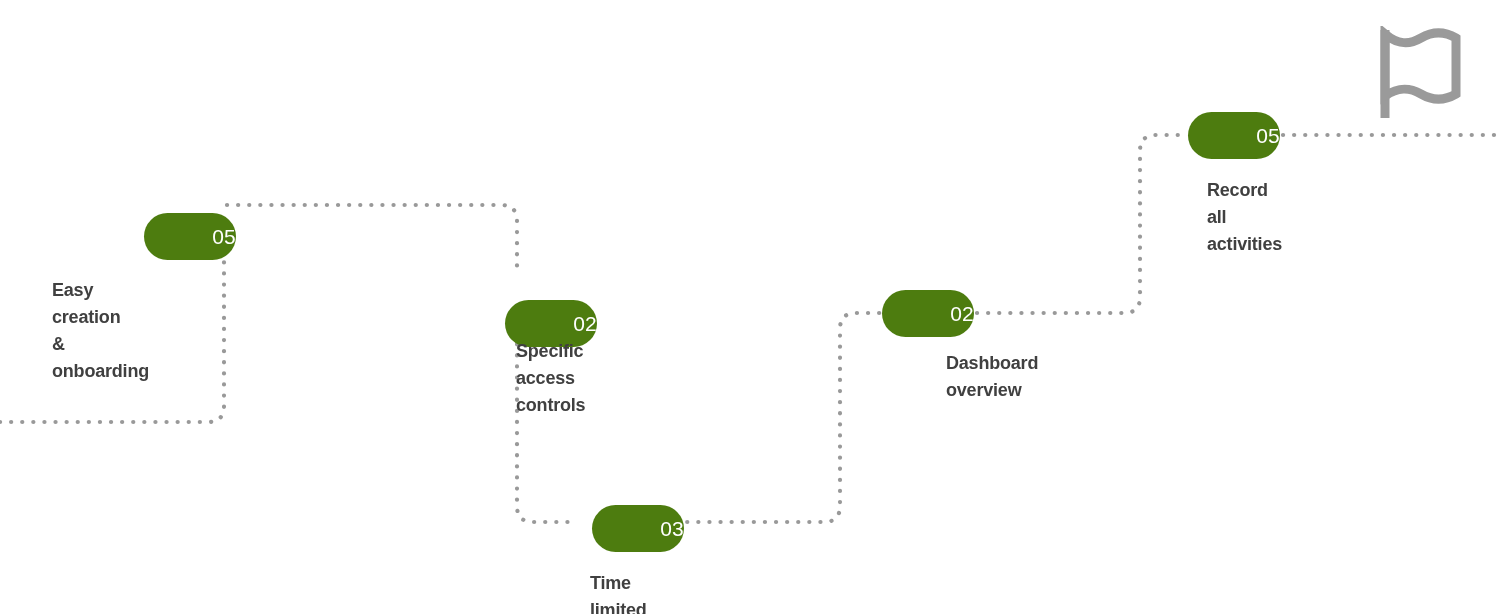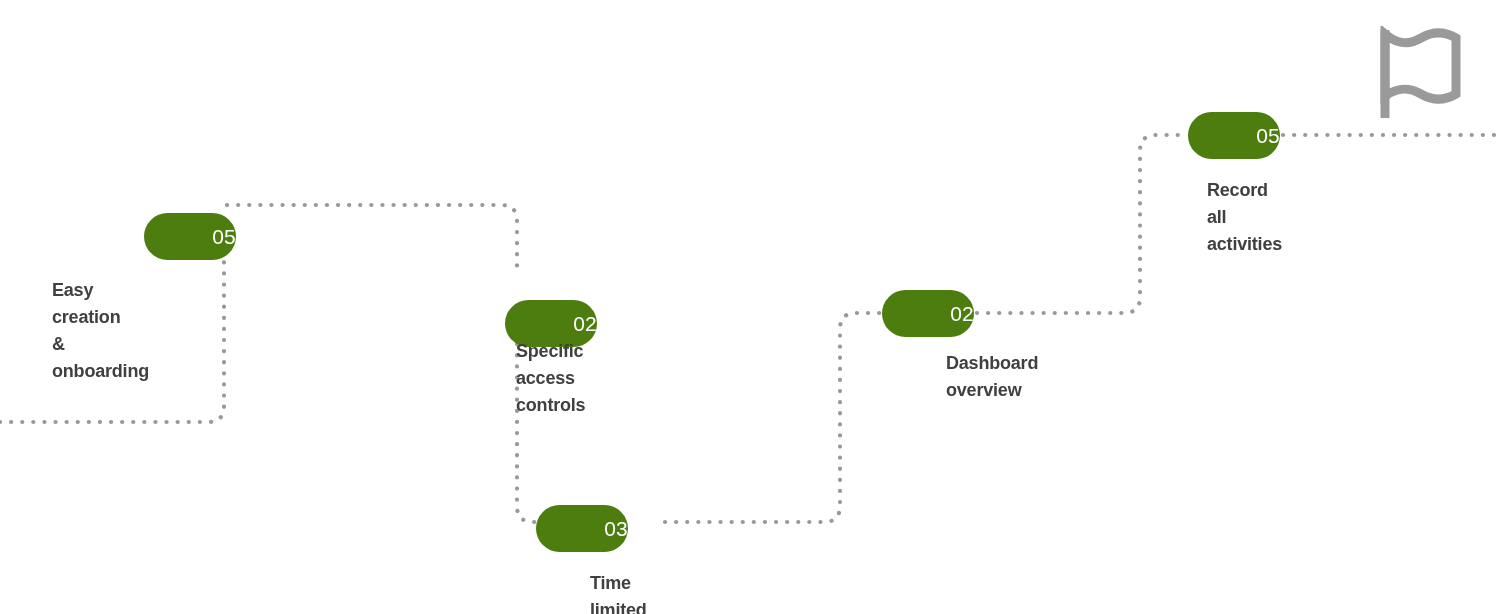--- a/index.html
+++ b/index.html
@@ -78,21 +78,21 @@
 &amp; onboarding</div>
   </div>
 
   <div class="step">
     <div class="badge" style="left:505px; top:273px;margin-top:27px;">02</div>
     <div class="step-label" style="left:516px; top:338px;">Specific access
 controls</div>
   </div>
 
   <div class="step">
-    <div class="badge" style="left:536px; top:505px;">03</div>
+    <div class="badge" style="left:592px; top:505px;">03</div>
     <div class="step-label" style="left:590px; top:570px;">Time limited access</div>
   </div>
 
   <div class="step">
     <div class="badge" style="left:882px; top:290px;">02</div>
     <div class="step-label" style="left:903px; top:350px;margin-left:43px;">Dashboard
 overview</div>
   </div>
 
   <div class="step">

